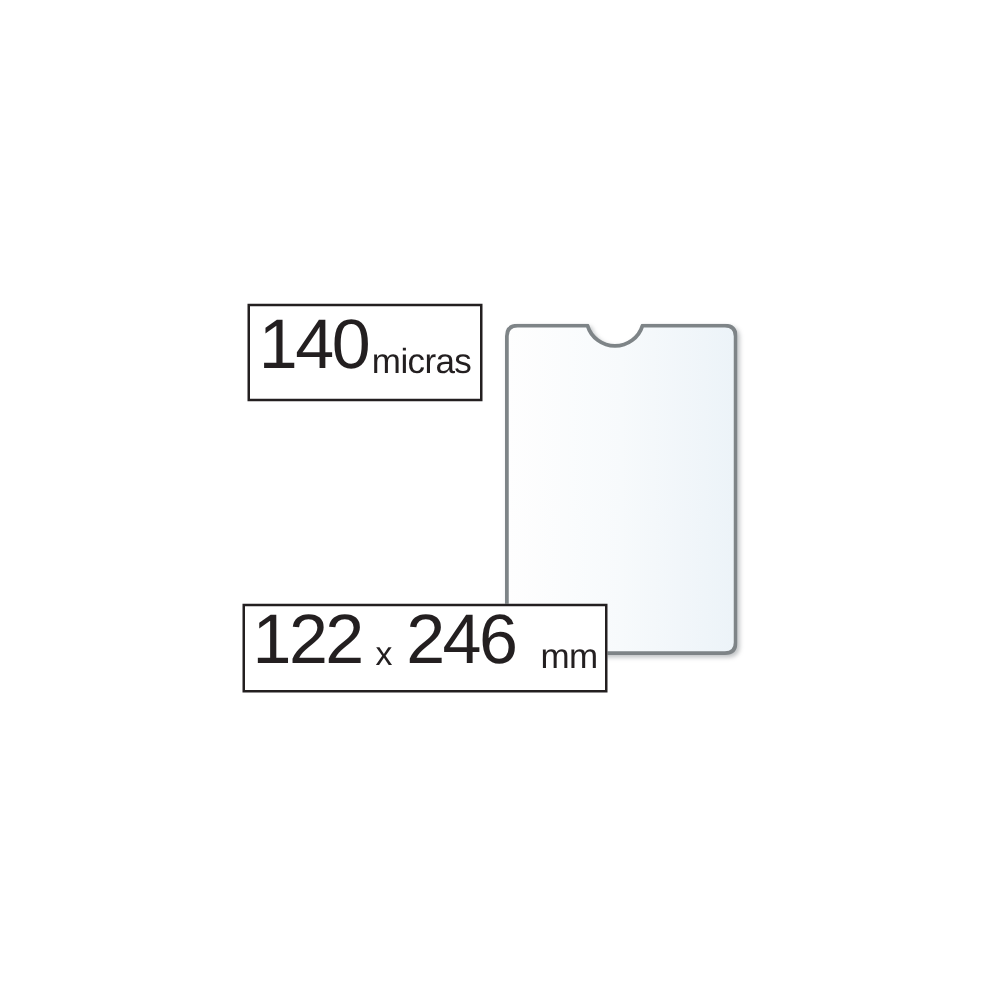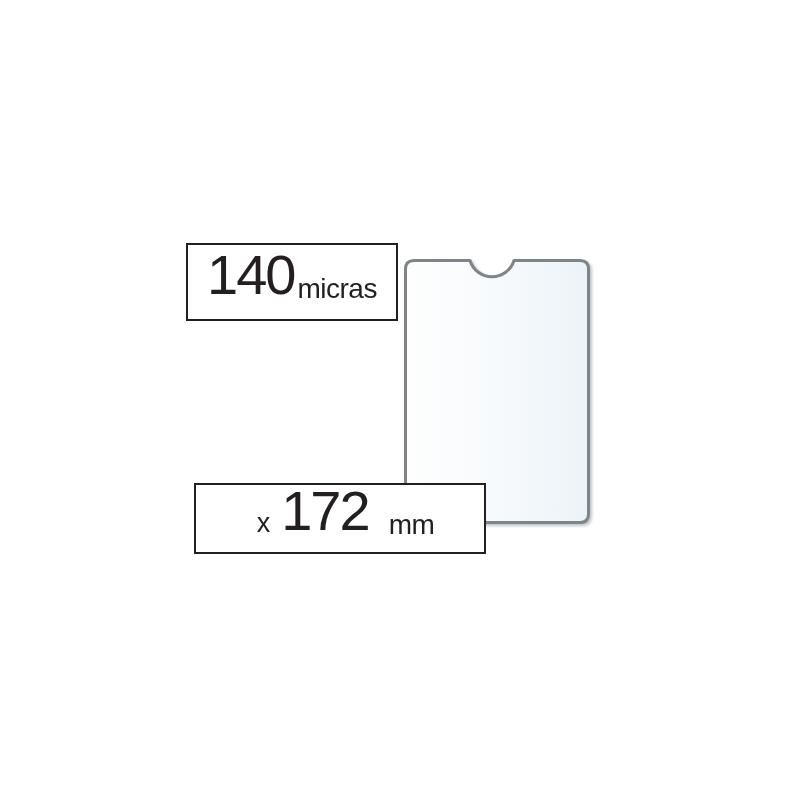--- a/index.html
+++ b/index.html
@@ -35,22 +35,22 @@
     border: 2px solid var(--badge_border);
     color: var(--text);
     display: flex;
     align-items: baseline;
     justify-content: center;
     white-space: nowrap;
     font-weight: 300;
     z-index: 2;
   }
   .badge-thickness {
-    left: 186px; top: 243px;
-    width: 212px; height: 78px;
+    left: 198px; top: 243px;
+    width: 188px; height: 78px;
     padding-bottom: 16px;
     align-items: flex-end;
   }
   .badge-dimensions {
     left: 194px; top: 483px;
     width: 292px; height: 71px;
     padding-bottom: 13px;
     align-items: flex-end;
   }
   .big-num {
@@ -101,18 +101,19 @@
                Z" fill="url(#sleeveGrad)" stroke-width="3" stroke-linejoin="round" stroke="#7e8487"></path>
     </svg>
   </div>
 
   <div class="badge badge-thickness">
     <span class="big-num">140</span>
     <span class="unit-small thickness-unit">micras</span>
   </div>
 
   <div class="badge badge-dimensions">
+    <span class="big-num">122</span>
     <span class="dim-sep">x</span>
-    <span class="big-num">172</span>
+    <span class="big-num">246</span>
     <span class="unit-small dim-unit">mm</span>
   </div>
 
 </div>
 
 </body></html>

